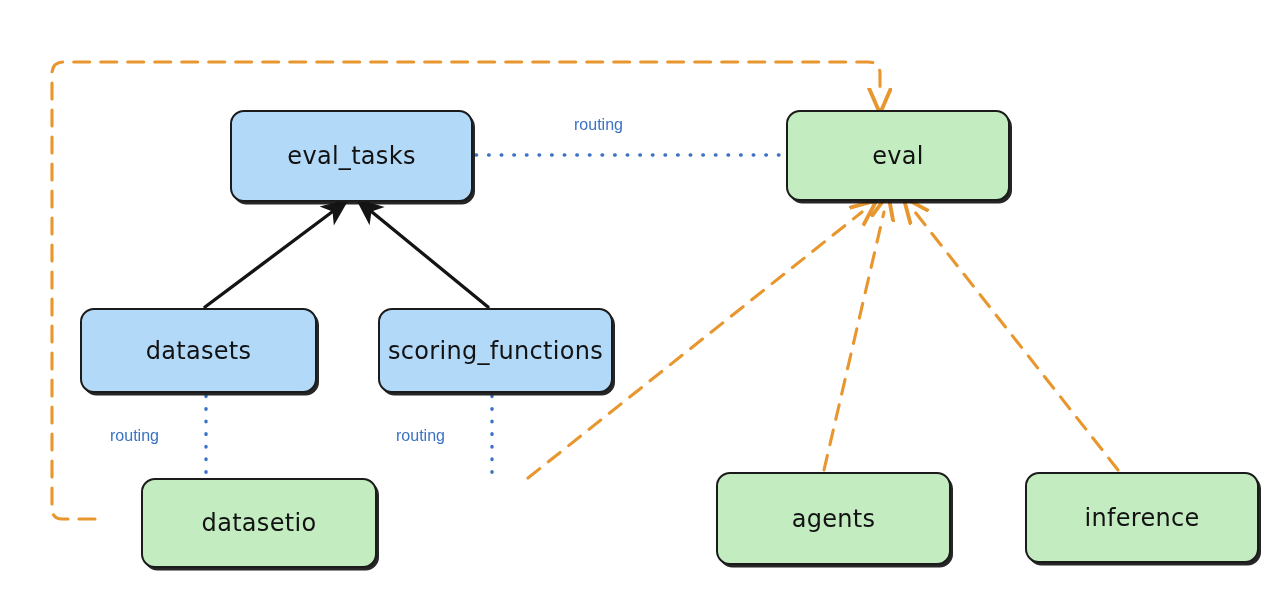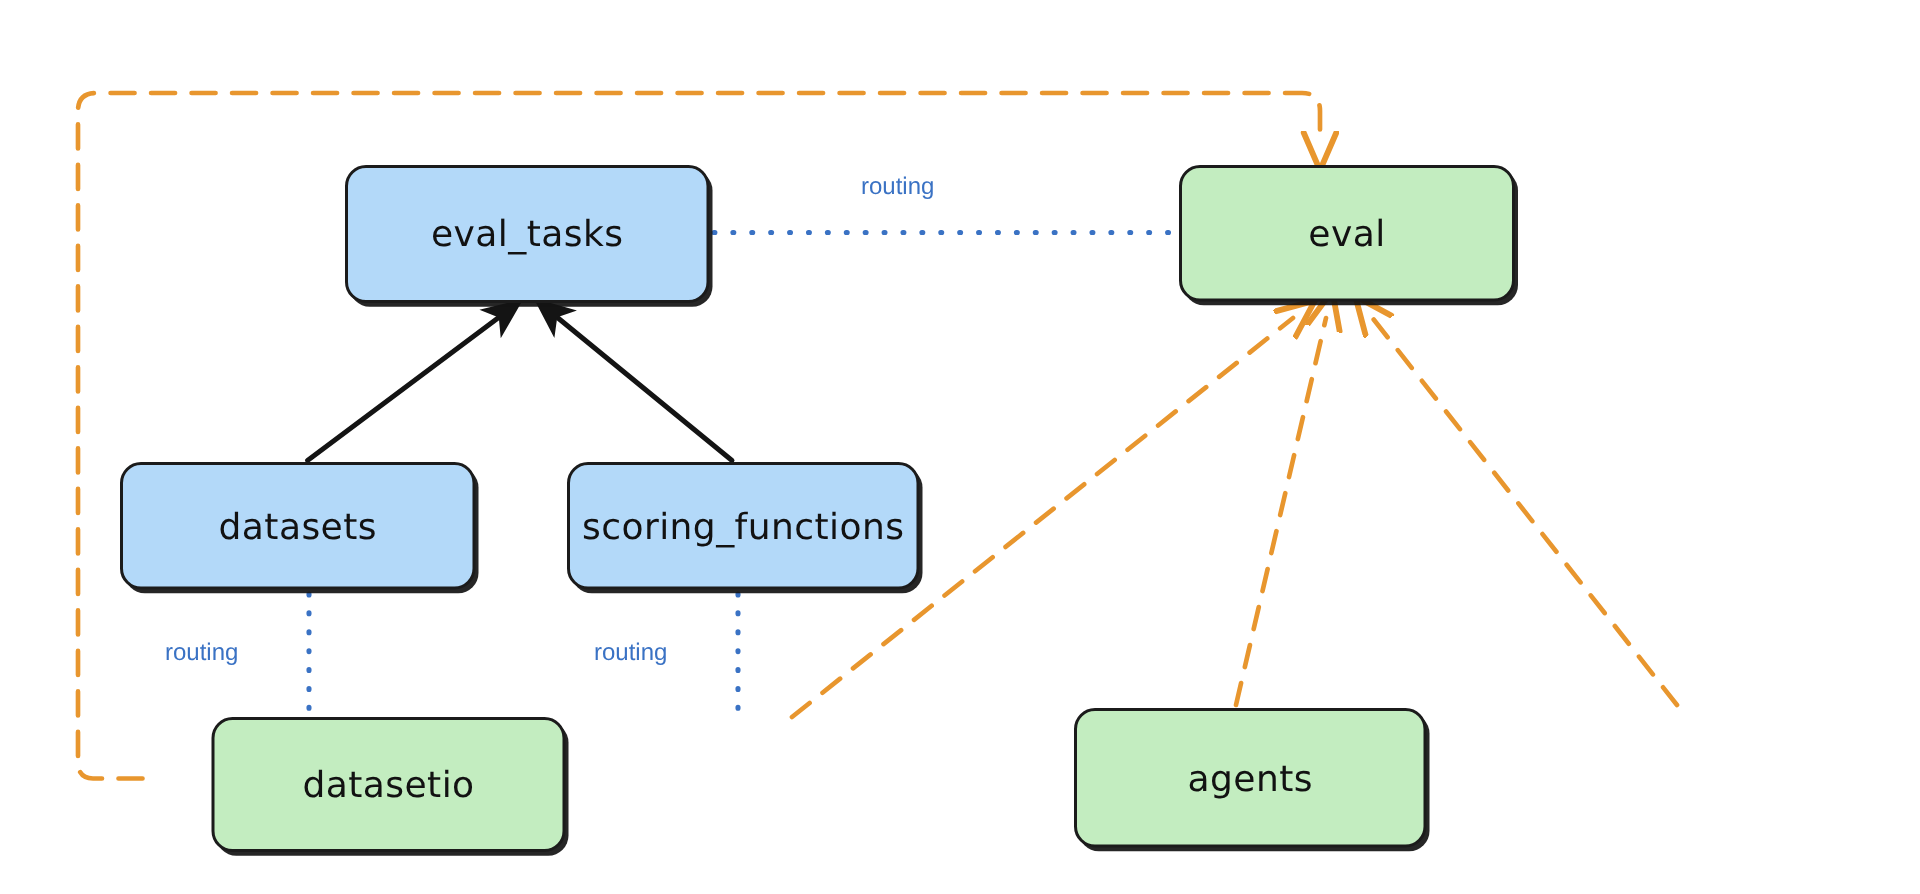--- a/index.html
+++ b/index.html
@@ -110,20 +110,23 @@
 
   <div class="node green" style="left:95px; top:478px; width:236px; height:90px;margin-left:46px;">
     <span class="node-label">datasetio</span>
   </div>
 
 
   <div class="node green" style="left:716px; top:472px; width:235px; height:93px;">
     <span class="node-label">agents</span>
   </div>
 
+  <div class="node green" style="left:1025px; top:472px; width:234px; height:91px;">
+    <span class="node-label">inference</span>
+  </div>
 
   <div class="edge-label" style="left:574px; top:116px;">routing</div>
 
   <div class="edge-label" style="left:110px; top:427px;">routing</div>
 
   <div class="edge-label" style="left:396px; top:427px;">routing</div>
 
 </div>
 
 </body></html>

